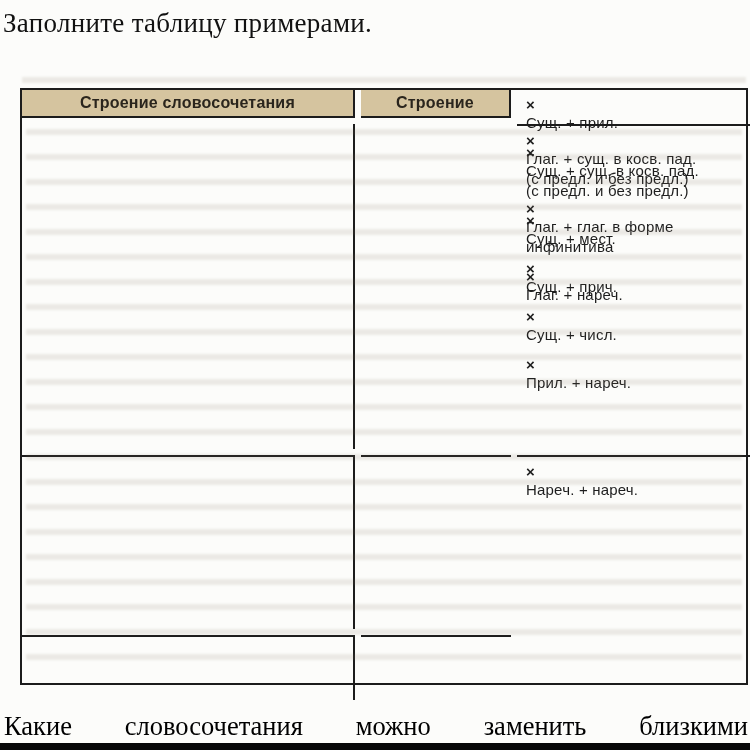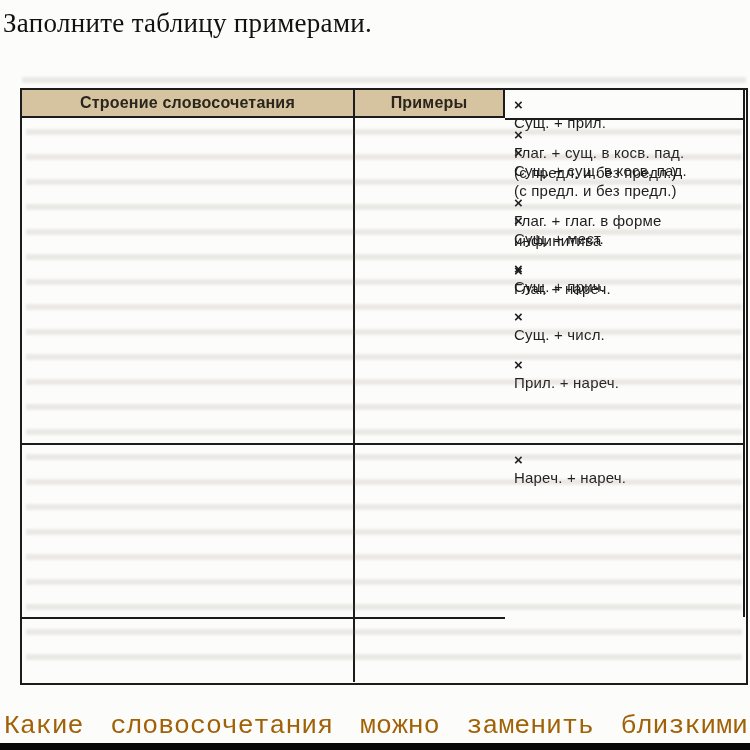--- a/index.html
+++ b/index.html
@@ -17,20 +17,21 @@
     font-family:"Liberation Serif",serif;
     font-size:27px;color:#111;letter-spacing:.3px;
   }
 
   .worksheet{
     position:absolute;top:88px;left:20px;width:728px;height:597px;
     border:2.5px solid var(--border);
     display:grid;
     grid-template-columns:333px 150px 240px;
     grid-template-rows:28px 325px 174px 65px;
+    gap:6px;
   }
   .v{border-right:2px solid var(--border);}
   .gt{border-top:2px solid var(--border);}
   .hd{
     background:var(--header-bg);
     border-bottom:2px solid var(--border);
     display:flex;align-items:center;justify-content:center;
     font-size:16px;font-weight:600;color:#2a251d;letter-spacing:.2px;
   }
   .structure-cell{padding:6px 9px 0;}
@@ -44,42 +45,42 @@
       transparent 0 7px,
       rgba(125,113,92,.13) 7px 13px,
       transparent 13px 25px);
     filter:blur(1.2px);
   }
   .bleed{top:32px;left:4px;right:4px;bottom:8px;}
   .bleed-top{top:70px;left:22px;width:724px;height:16px;}
 
   .question{
     position:absolute;left:4px;right:2px;top:711px;
-    font-family:Liberation Mono, monospace;
-    font-size:26.5px;color:#a16207;
+    font-family:Liberation Serif, serif;
+    font-size:26.5px;color:#000000;
     text-align:justify;text-align-last:justify;
     white-space:nowrap;overflow:hidden;
   }
   .question-inner{display:inline-block;width:100%;text-align:justify;text-align-last:justify;}
 
   .edge-bar{position:absolute;left:0;bottom:0;width:750px;height:7px;background:#070707;}
 </style>
 </head>
 <body>
 
 <div class="page">
 
   <div class="title">Заполните таблицу примерами.</div>
 
   <div class="bleed-top"></div>
 
   <div class="worksheet">
 
     <div class="hd v">Строение словосочетания</div>
-    <div class="hd v">Примеры</div>
+    <div class="hd v">Строение</div>
 
     <div class="structure-cell v">
       <div class="entry">
         <div class="mark">×</div>
         <div class="line">Сущ. + прил.</div>
       </div>
       <div class="entry">
         <div class="mark">×</div>
         <div class="line">Сущ. + сущ. в косв. пад.</div>
         <div class="line">(с предл. и без предл.)</div>

